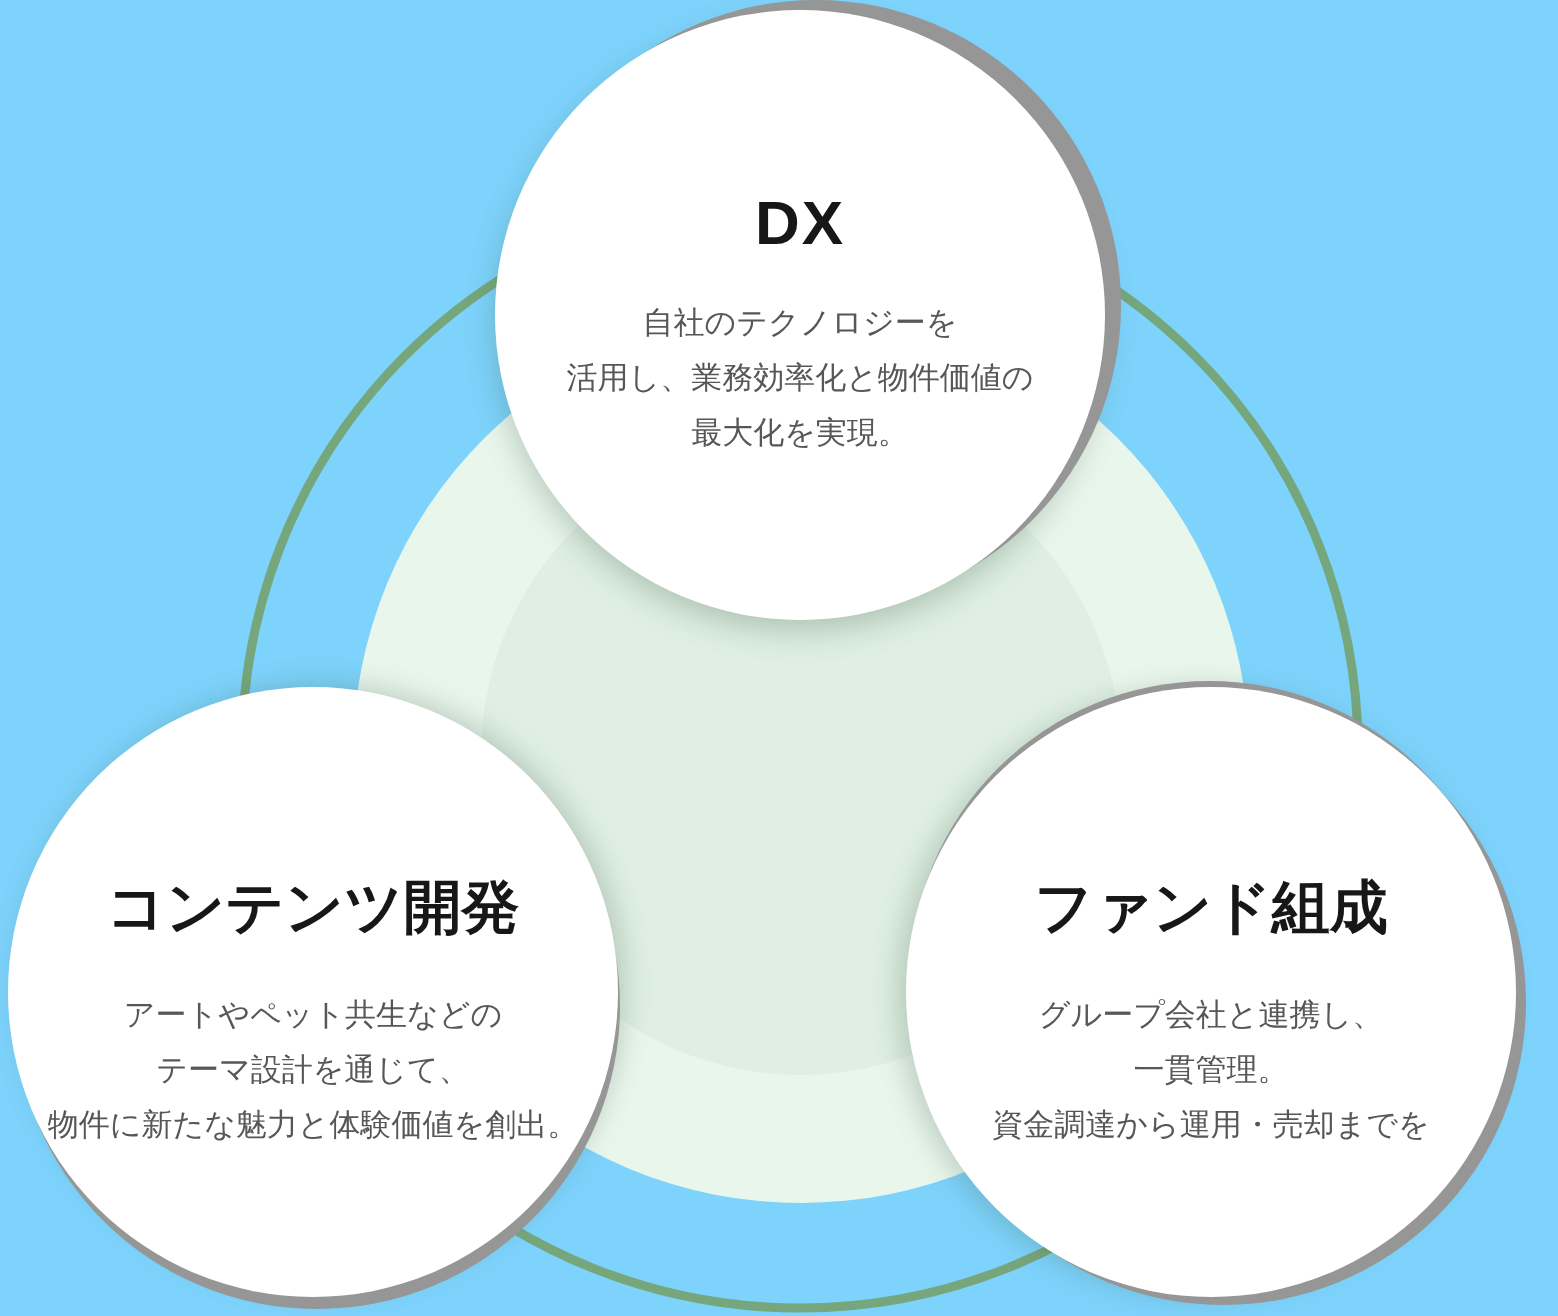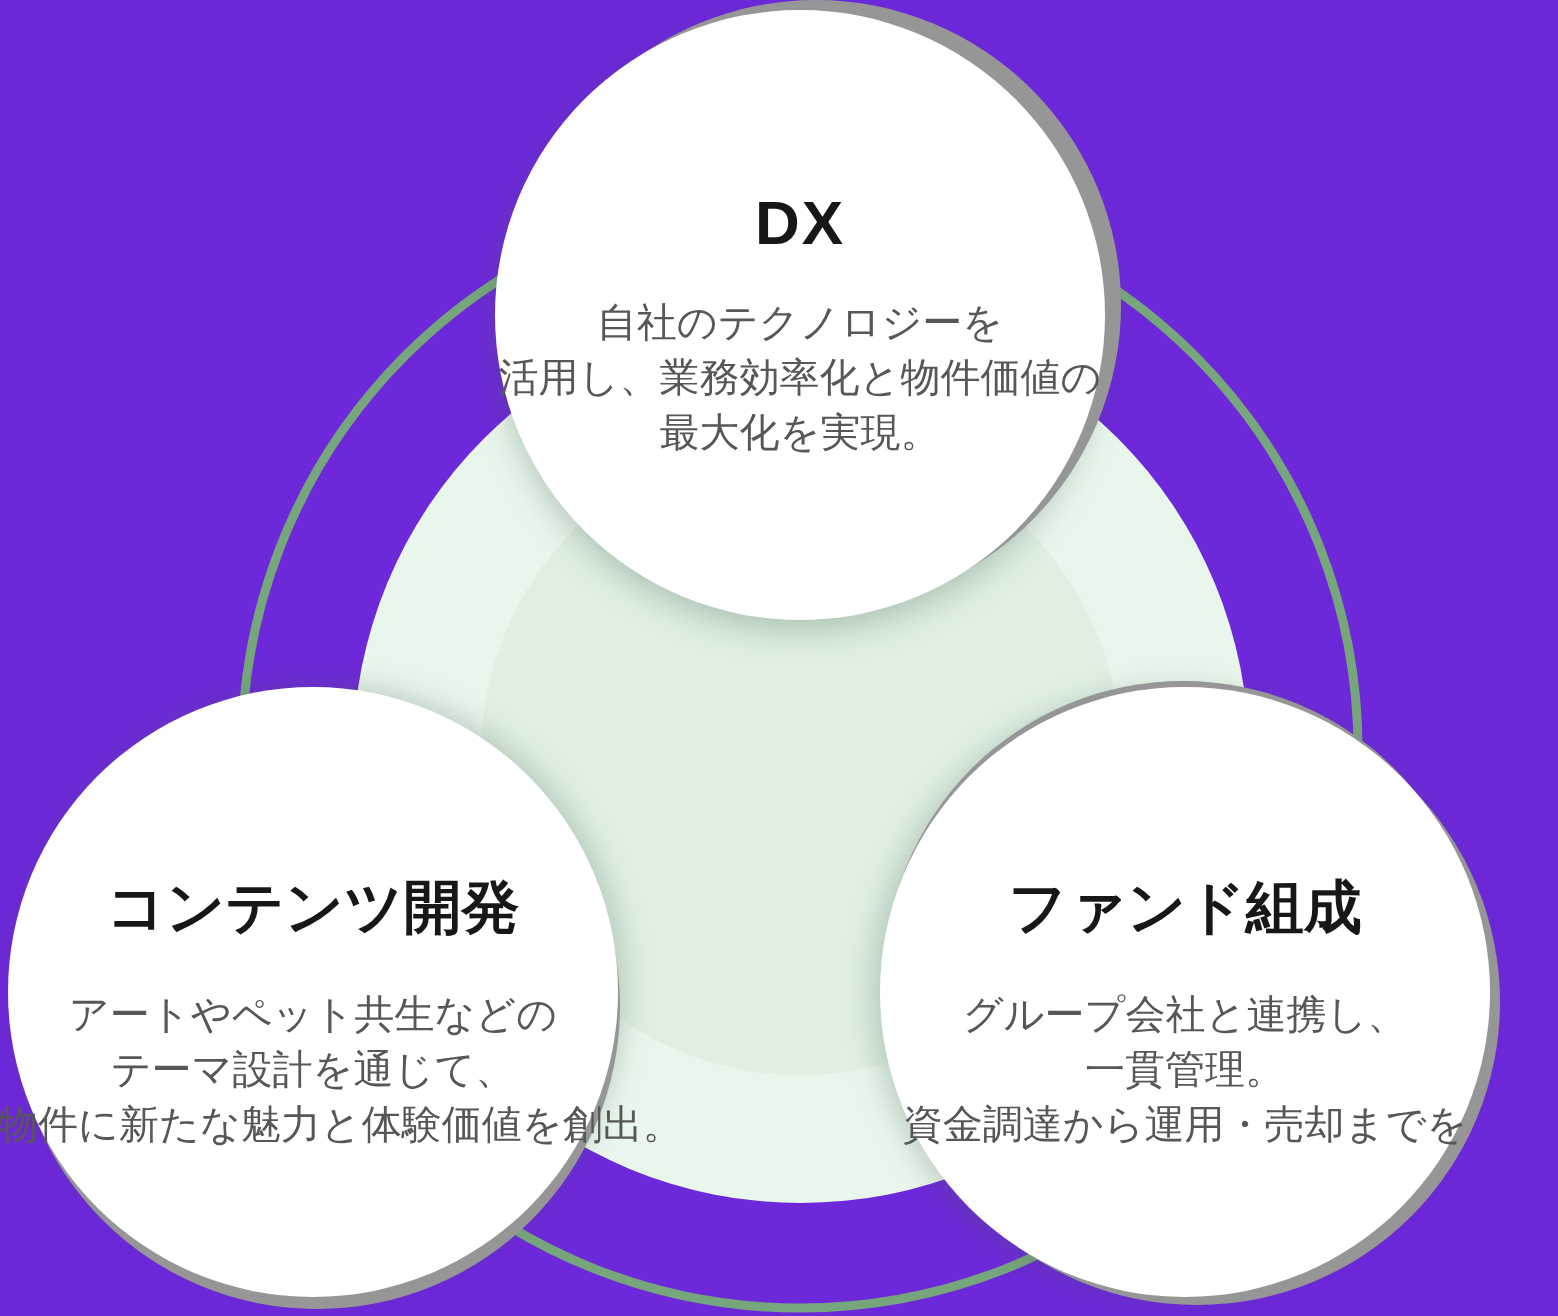--- a/index.html
+++ b/index.html
@@ -2,55 +2,55 @@
 <html><head>
 <meta charset="utf-8">
 <style>
   * { margin: 0; padding: 0; box-sizing: border-box; }
   html, body { width: 1558px; height: 1316px; }
   body {
     background: #000;
     overflow: hidden;
     font-family: "Liberation Sans", "DejaVu Sans", sans-serif;
   }
-  .stage { position: relative; width: 1558px; height: 1316px; background: #6d28d9; }
+  .stage { position: relative; width: 1558px; height: 1316px; background: #7dd3fc; }
 
   .disc { position: absolute; border-radius: 50%; z-index: 1; }
   .disc-outer { left: 353px; top: 307px; width: 896px; height: 896px; background: #e9f6ec; }
   .disc-inner { left: 481px; top: 435px; width: 640px; height: 640px; background: #dff0e3; }
 
   .ring-svg { position: absolute; left: 0; top: 0; z-index: 2; }
 
   .circle {
     position: absolute; width: 610px; height: 610px; border-radius: 50%;
     background: #fff; z-index: 3;
   }
   .circle--top {
     left: 495px; top: 10px;
     box-shadow: 16px -10px 0 0 #969696, 0 12px 30px rgba(70,100,80,0.30);
   }
   .circle--left {
     left: 8px; top: 687px;
     box-shadow: 4px 14px 0 -2px #969696, 8px -4px 26px rgba(70,100,80,0.25);
   }
   .circle--right {
-    left: 880px; top: 687px;
+    left: 906px; top: 687px;
     box-shadow: 12px 10px 0 -2px #969696, -2px -12px 0 -6px #969696, -10px 0 26px rgba(70,100,80,0.25);
   }
 
   .circle-title {
     position: absolute; left: 0; right: 0; text-align: center;
     font-weight: bold; color: #171717; white-space: nowrap;
   }
   .circle--top .circle-title { top: 182px; font-size: 62px; line-height: 62px; letter-spacing: 2px; }
   .circle--left .circle-title, .circle--right .circle-title { top: 197px; font-size: 58px; line-height: 46px; }
 
   .circle-body {
     position: absolute; left: -10px; right: -10px; text-align: center;
-    font-size: 40px; line-height: 55px; color: #575757;
+    font-size: 31px; line-height: 55px; color: #575757;
   }
   .circle--top .circle-body { top: 285px; }
   .circle--left .circle-body, .circle--right .circle-body { top: 300px; }
   .line { white-space: nowrap; }
 </style>
 </head>
 <body style="background: rgb(0, 0, 0);">
 
 <div class="stage">
 

